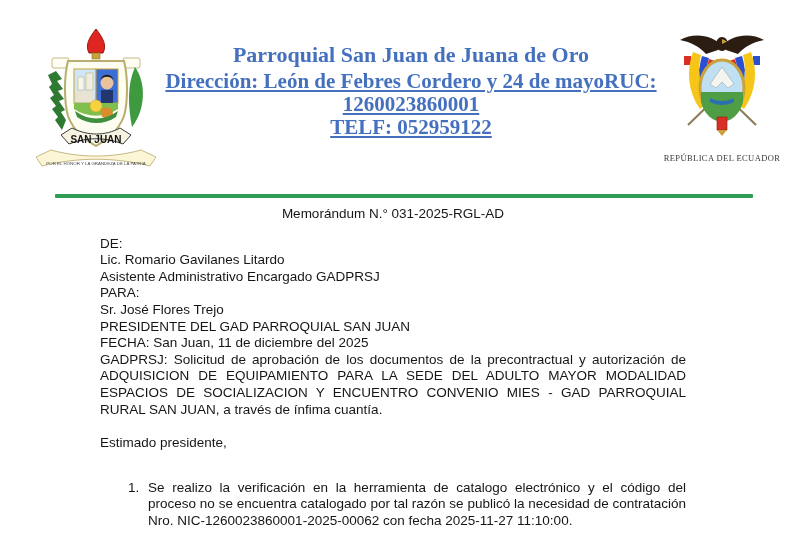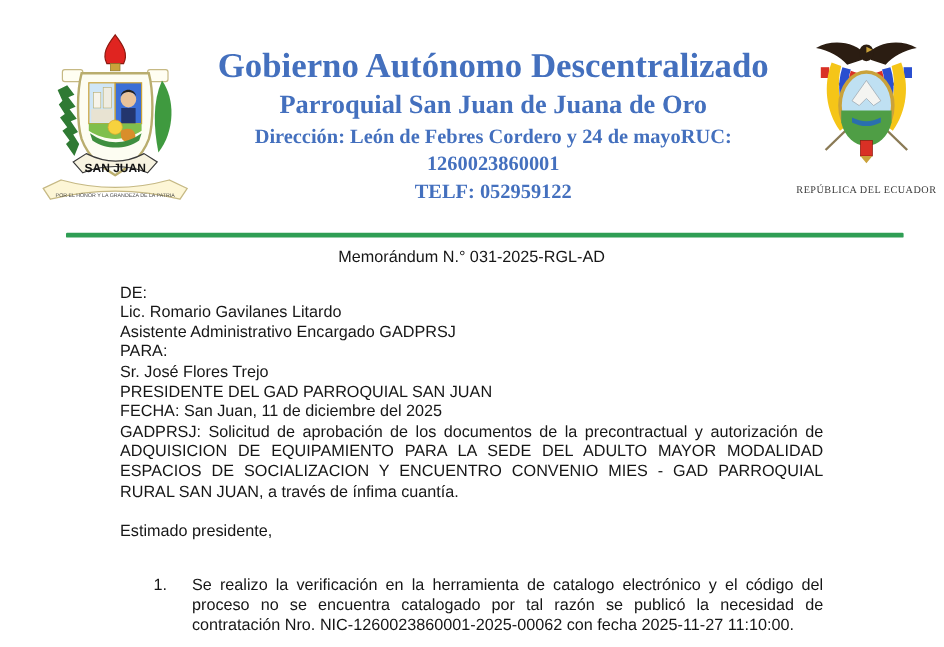--- a/index.html
+++ b/index.html
@@ -20,39 +20,39 @@
     font-family:"Liberation Serif", serif;
     font-size:8.5px;letter-spacing:.4px;color:#3a3a3a;white-space:nowrap;
   }
   .head-text{
     position:absolute;left:158px;top:39px;width:506px;
     text-align:center;color:#4470BE;
     font-family:"Liberation Serif", serif;
   }
   .org1{font-size:29px;font-weight:bold;line-height:32px;}
   .org2{font-size:22px;font-weight:bold;line-height:31px;}
-  .addr{font-size:17px;font-weight:bold;line-height:23px;}
+  .addr{font-size:21px;font-weight:bold;line-height:23px;text-decoration:underline;}
   .admin{font-size:19px;font-weight:normal;line-height:23px;}
   .green-rule{
     position:absolute;left:55px;top:194px;width:698px;height:4px;
     background:#2F9E54;border-radius:1px;
   }
   
   .doc-body{
     position:absolute;left:100px;top:206px;width:586px;
     font-size:13.5px;line-height:16.6px;
   }
   .memo-line{text-align:center;margin:0 0 13px 0;}
   .line{margin:0;}
   b{font-weight:normal;}
   .justify{text-align:justify;}
   .salutation{margin-top:17px;}
   .list-row{display:flex;margin-top:28px;}
   .list-num{width:20px;flex:0 0 20px;margin-left:28px;}
-  .list-text{flex:1;text-align:justify;margin-left:12px;}
+  .list-text{flex:1;text-align:justify;}
   svg text{font-family:"Liberation Sans", sans-serif;}
 </style>
 </head>
 <body>
 
 <div class="page">
 
   <header>
 
     <div class="logo-left">
@@ -87,21 +87,20 @@
 
         <path d="M30 108 l11 -7 c16 8 33 8 48 0 l11 7 -8 9 c-17 -7 -37 -7 -54 0 Z" fill="#f7f3e0" stroke="#3a3a3a" stroke-width="1"></path>
         <text x="65" y="116" font-size="10" font-weight="bold" text-anchor="middle" fill="#141414">SAN JUAN</text>
 
         <path d="M5 130 l15 -7 c29 8 61 8 90 0 l15 7 -6 9 c-36 -9 -72 -9 -108 0 Z" fill="#fdf6d6" stroke="#c6b984" stroke-width="1"></path>
         <text x="65" y="137.5" font-size="4.4" text-anchor="middle" fill="#4a4a4a">POR EL HONOR Y LA GRANDEZA DE LA PATRIA</text>
       </svg>
     </div>
 
     <div class="head-text">
-      <div class="org1">Gobierno Autónomo Descentralizado</div>
       <div class="org2">Parroquial San Juan de Juana de Oro</div>
       <div class="addr">Dirección: León de Febres Cordero y 24 de mayoRUC:</div>
       <div class="addr">1260023860001</div>
       <div class="addr">TELF: 052959122</div>
     </div>
 
     <div class="logo-right">
       <svg width="100" height="108" viewBox="0 0 100 108">
 
         <line x1="17" y1="30" x2="84" y2="95" stroke="#8a7a55" stroke-width="2"></line>

